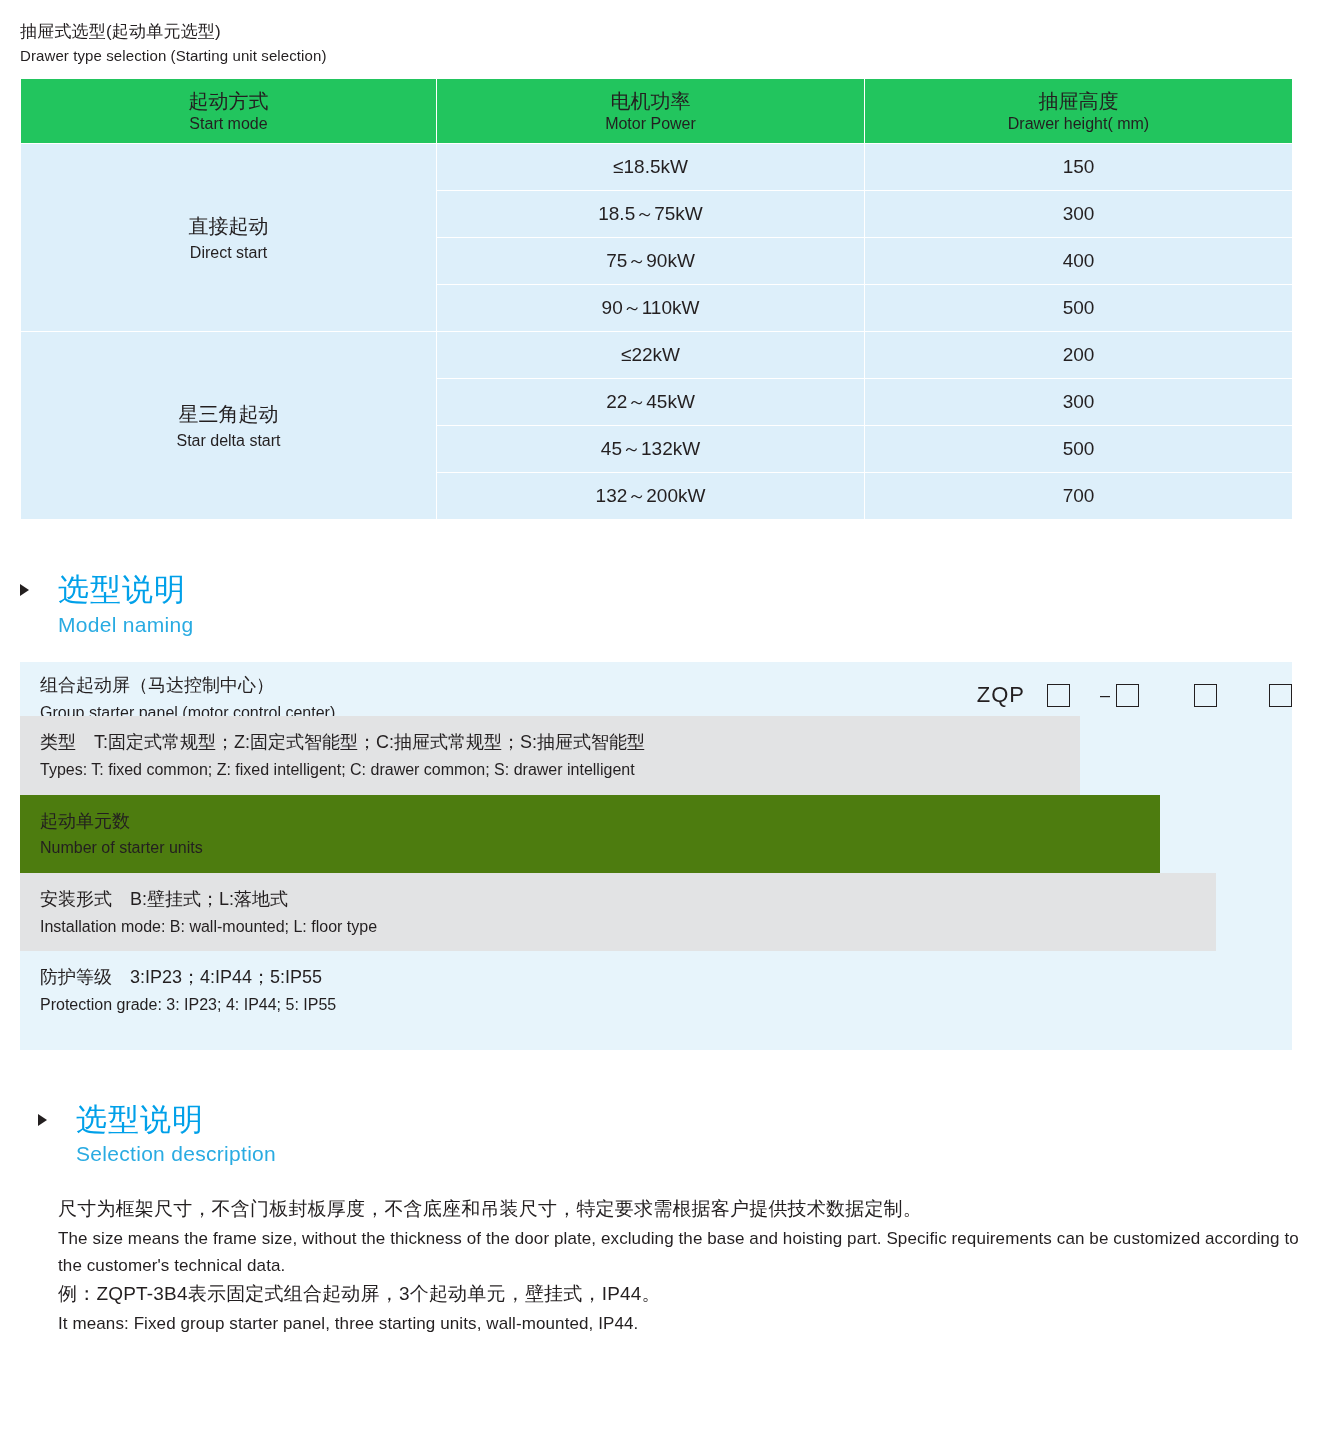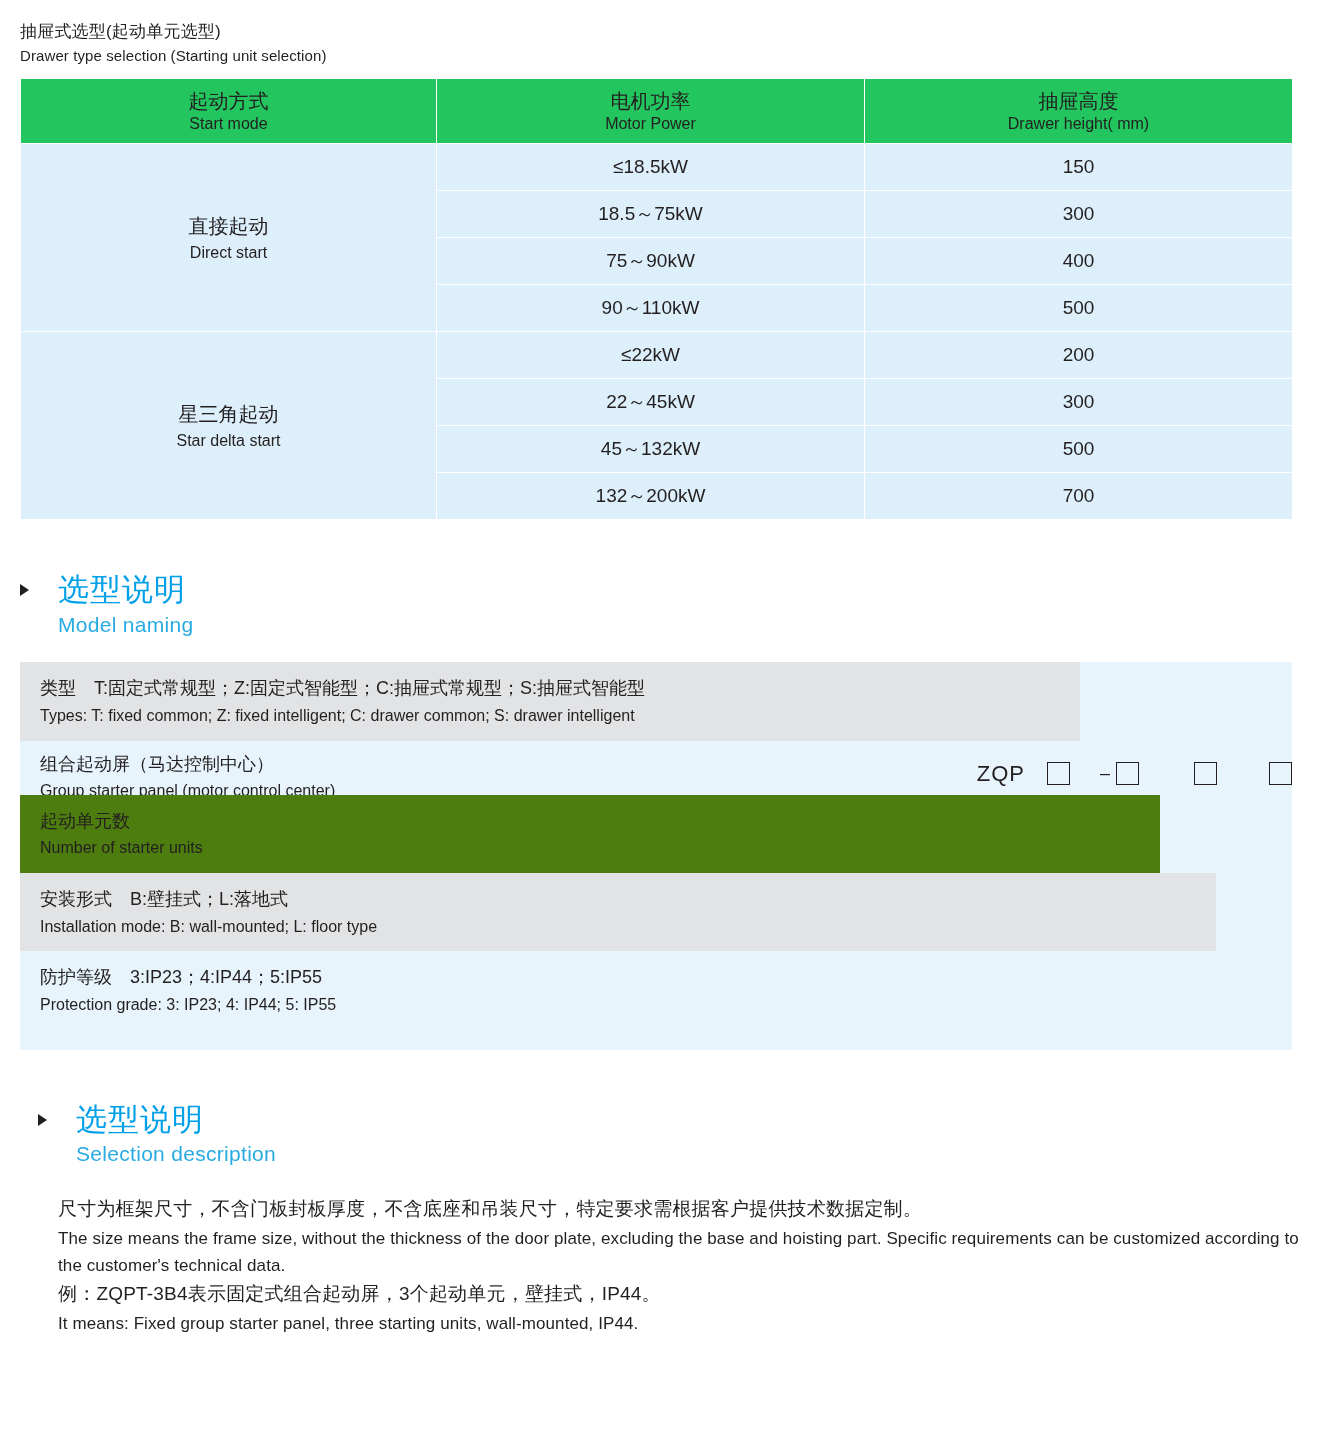--- a/index.html
+++ b/index.html
@@ -290,44 +290,44 @@
   </table>
 
   <div class="section-head">
     <span class="tri"></span>
     <div class="cn">选型说明</div>
     <div class="en">Model naming</div>
   </div>
 
   <div class="naming">
 
-    <div class="row r2">
-      <div class="txt">
-        <div class="cn">类型　T:固定式常规型；Z:固定式智能型；C:抽屉式常规型；S:抽屉式智能型</div>
-        <div class="en">Types: T: fixed common; Z: fixed intelligent; C: drawer common; S: drawer intelligent</div>
-      </div>
-    </div>
-
     <div class="row r1">
       <div class="txt">
         <div class="cn">组合起动屏（马达控制中心）</div>
         <div class="en">Group starter panel (motor control center)</div>
       </div>
       <div class="code">
         <span class="zqp">ZQP</span>
         <span class="box"></span>
         <span class="dash">–</span>
         <span class="box"></span>
         <span class="gap2"></span>
         <span class="box"></span>
         <span class="gap3"></span>
         <span class="box"></span>
       </div>
     </div>
 
+    <div class="row r2">
+      <div class="txt">
+        <div class="cn">类型　T:固定式常规型；Z:固定式智能型；C:抽屉式常规型；S:抽屉式智能型</div>
+        <div class="en">Types: T: fixed common; Z: fixed intelligent; C: drawer common; S: drawer intelligent</div>
+      </div>
+    </div>
+
     <div class="row r3">
       <div class="txt">
         <div class="cn">起动单元数</div>
         <div class="en">Number of starter units</div>
       </div>
     </div>
 
     <div class="row r4">
       <div class="txt">
         <div class="cn">安装形式　B:壁挂式；L:落地式</div>

